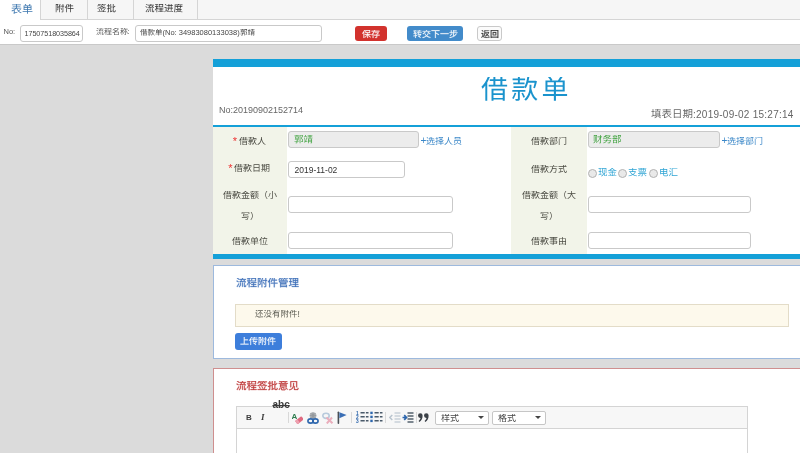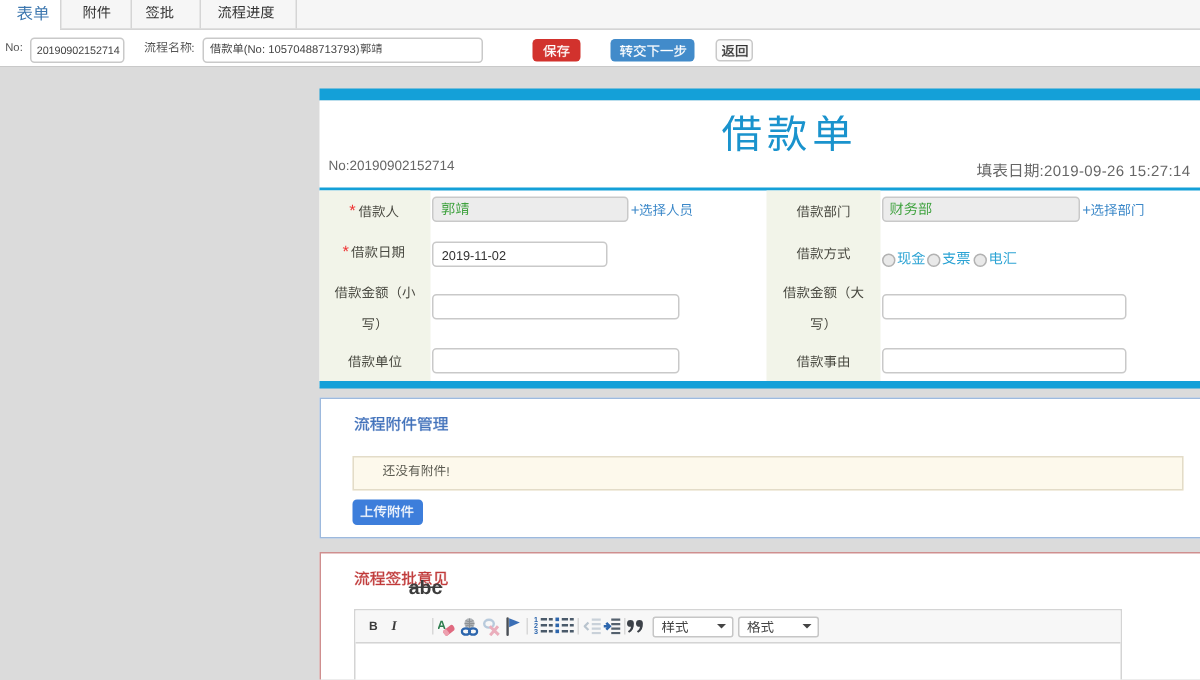--- a/index.html
+++ b/index.html
@@ -114,37 +114,37 @@
         <use href="#g6D41" x="0"></use>
         <use href="#g7A0B" x="1000"></use>
         <use href="#g8FDB" x="2000"></use>
         <use href="#g5EA6" x="3000"></use>
       </g>
     </svg>
   </div>
 <div class="a" style="left:0;top:20px;width:800px;height:25px;background:#fff;border-bottom:1px solid #c9c9c9"></div>
 <div class="a" style="left:3.5px;top:28px;font-size:7.5px;line-height:8px;color:#555">No:</div>
 <div class="inp" style="left:20px;top:25px;width:63px;height:17px"></div>
-<div class="a" style="left:24.5px;top:30px;font-size:7.2px;line-height:7px;color:#444;letter-spacing:-0.05px">20190902152714</div>
+<div class="a" style="left:24.5px;top:30px;font-size:7.2px;line-height:7px;color:#444;letter-spacing:-0.05px">17507518035864</div>
 <div class="a" style="left:95.5px;top:28px;color:#555;font-size:8px;line-height:8px"><svg class="cj" width="32" height="8" viewBox="0 -800 4000 1000">
       <g>
         <use href="#g6D41" x="0"></use>
         <use href="#g7A0B" x="1000"></use>
         <use href="#g540D" x="2000"></use>
         <use href="#g79F0" x="3000"></use>
       </g>
     </svg><span>:</span></div>
 <div class="inp" style="left:135px;top:25px;width:187px;height:17px"></div>
 <div class="a" style="left:140px;top:29px;color:#444;font-size:7.5px;line-height:8px;white-space:nowrap"><svg class="cj" width="22.5" height="7.5" viewBox="0 -800 3000 1000">
       <g>
         <use href="#g501F" x="0"></use>
         <use href="#g6B3E" x="1000"></use>
         <use href="#g5355" x="2000"></use>
       </g>
-    </svg><span>(No: 10570488713793)</span><svg class="cj" width="15" height="7.5" viewBox="0 -800 2000 1000">
+    </svg><span>(No: 34983080133038)</span><svg class="cj" width="15" height="7.5" viewBox="0 -800 2000 1000">
       <g>
         <use href="#g90ED" x="0"></use>
         <use href="#g9756" x="1000"></use>
       </g>
     </svg></div>
 <div class="a" style="left:355px;top:26px;width:32px;height:15px;background:#d2322d;border-radius:3px;color:#fff;padding-top:3.5px">
     <svg class="cj blk" width="18" height="9" viewBox="0 -800 2000 1000">
       <g class="bd">
         <use href="#g4FDD" x="0"></use>
         <use href="#g5B58" x="1000"></use>
@@ -182,21 +182,21 @@
     </svg>
   </div>
 <div class="a" style="left:219px;top:105.5px;font-size:9px;line-height:9px;color:#666">No:20190902152714</div>
 <div class="a" style="left:651px;top:108.5px;color:#666;white-space:nowrap;font-size:10px;line-height:10px"><svg class="cj" width="42" height="10.5" viewBox="0 -800 4000 1000">
       <g>
         <use href="#g586B" x="0"></use>
         <use href="#g8868" x="1000"></use>
         <use href="#g65E5" x="2000"></use>
         <use href="#g671F" x="3000"></use>
       </g>
-    </svg><span style="letter-spacing:0.25px">:2019-09-26 15:27:14</span></div>
+    </svg><span style="letter-spacing:0.25px">:2019-09-02 15:27:14</span></div>
 <div class="a" style="left:212.5px;top:124.5px;width:624.5px;height:2.5px;background:#14a0d8"></div>
 <div class="a" style="left:212.5px;top:127px;width:74.5px;height:126.5px;background:#f2f4e9"></div>
 <div class="a" style="left:510.5px;top:127px;width:76.5px;height:126.5px;background:#f2f4e9"></div>
 <div class="a" style="left:212.5px;top:253.5px;width:624.5px;height:5px;background:#14a0d8"></div>
 <div class="a" style="left:232.75px;top:135.82px;color:#e33;font-size:11px;line-height:11px">*</div>
 <div class="a" style="left:238.75px;top:136.82px;color:#4a4a42">
     <svg class="cj blk" width="27" height="9" viewBox="0 -800 3000 1000">
       <g>
         <use href="#g501F" x="0"></use>
         <use href="#g6B3E" x="1000"></use>
@@ -406,21 +406,21 @@
         <use href="#g6279" x="3000"></use>
         <use href="#g610F" x="4000"></use>
         <use href="#g89C1" x="5000"></use>
       </g>
     </svg>
   </div>
 <div class="a" style="left:235.5px;top:405.5px;width:512.5px;height:58px;background:#fff;border:1px solid #d4d4d4"></div>
 <div class="a" style="left:236.5px;top:406.5px;width:510.5px;height:22.5px;background:#f7f7f7;border-bottom:1px solid #d4d4d4"></div>
 <div class="a" style="left:246px;top:413.5px;font-size:8px;line-height:8px;font-weight:bold;color:#3c3c3c">B</div>
 <div class="a" style="left:261px;top:413px;font-size:9px;line-height:9px;font-weight:bold;font-style:italic;font-family:'Liberation Serif',serif;color:#3c3c3c">I</div>
-<div class="a" style="left:272.5px;top:388px;font-size:13px;line-height:8px;font-weight:bold;color:#3c3c3c;text-decoration:line-through">abc</div>
+<div class="a" style="left:272.5px;top:401px;font-size:10px;line-height:8px;font-weight:bold;color:#3c3c3c;text-decoration:line-through">abc</div>
 <div class="a" style="left:288px;top:411.5px;width:1px;height:11px;background:#d8d8d8"></div>
 <div class="a" style="left:350.5px;top:411.5px;width:1px;height:11px;background:#d8d8d8"></div>
 <div class="a" style="left:384.5px;top:411.5px;width:1px;height:11px;background:#d8d8d8"></div>
 <div class="a" style="left:415.5px;top:411.5px;width:1px;height:11px;background:#d8d8d8"></div>
 <svg class="a" style="left:291.5px;top:411.5px" width="11" height="12" viewBox="0 0 11 12">
     <text x="-0.5" y="7" font-size="8" font-weight="bold" fill="#2e7d4f" font-family="Liberation Sans">A</text>
     <g transform="rotate(-38 7 8)">
       <rect x="3.2" y="6.3" width="8" height="4.2" rx="1" fill="#e06a80"></rect>
       <rect x="3.2" y="6.3" width="3" height="4.2" rx="1" fill="#eda0af"></rect>
     </g>

